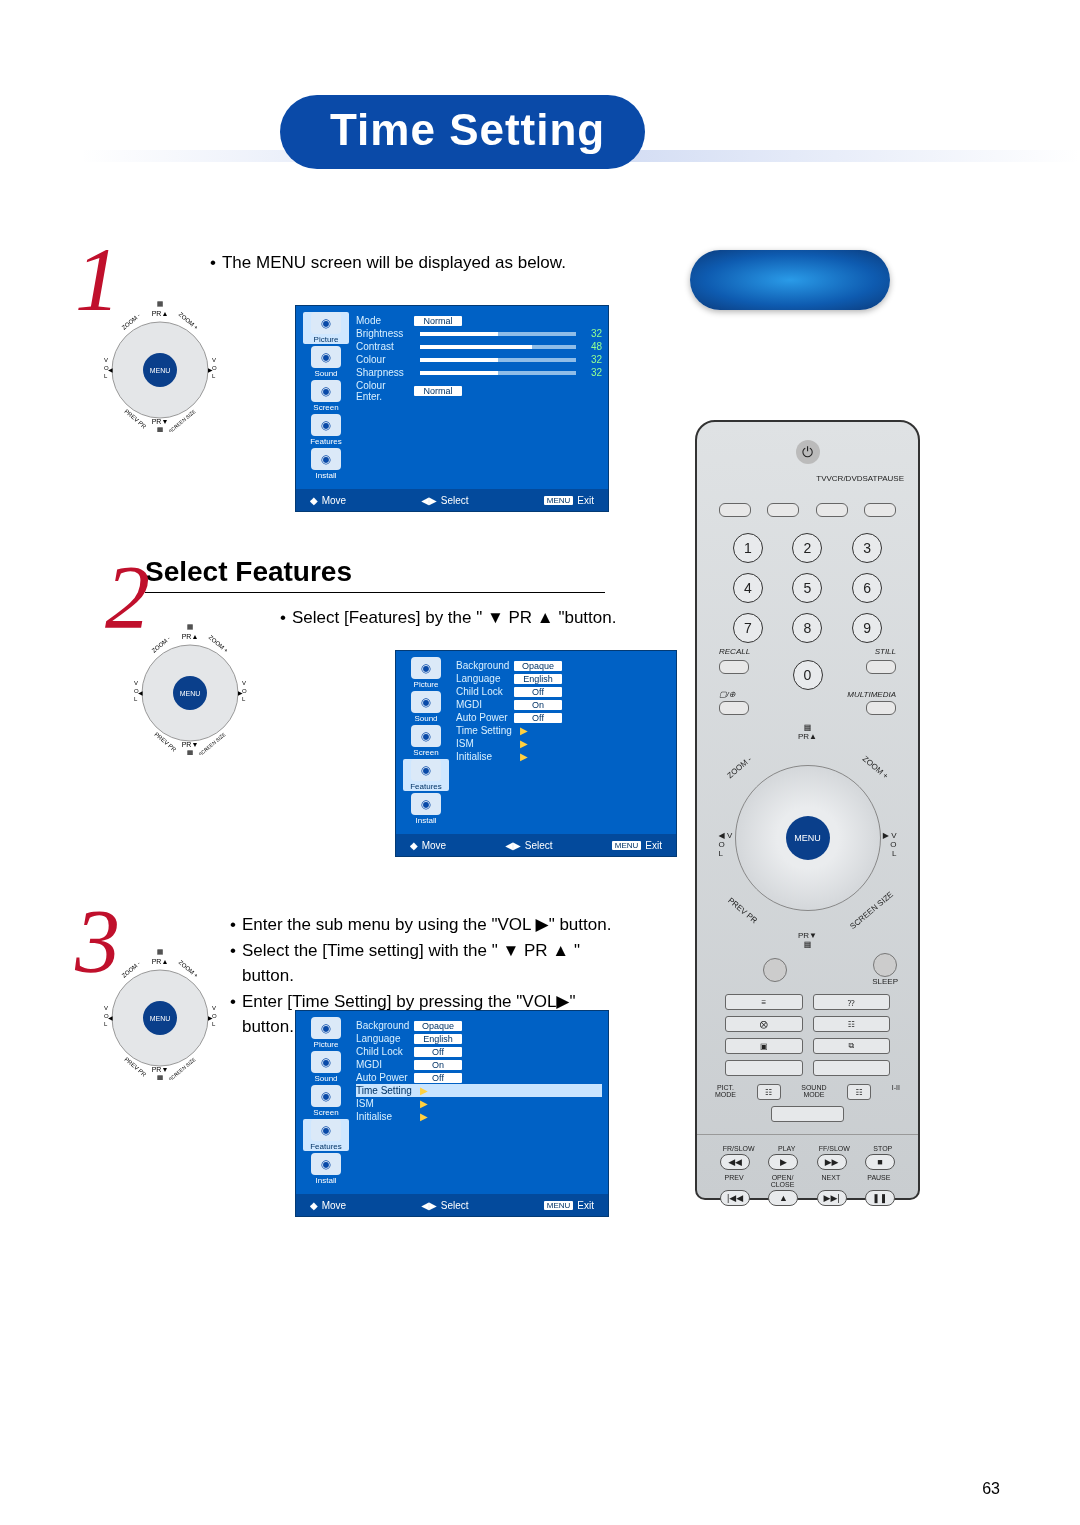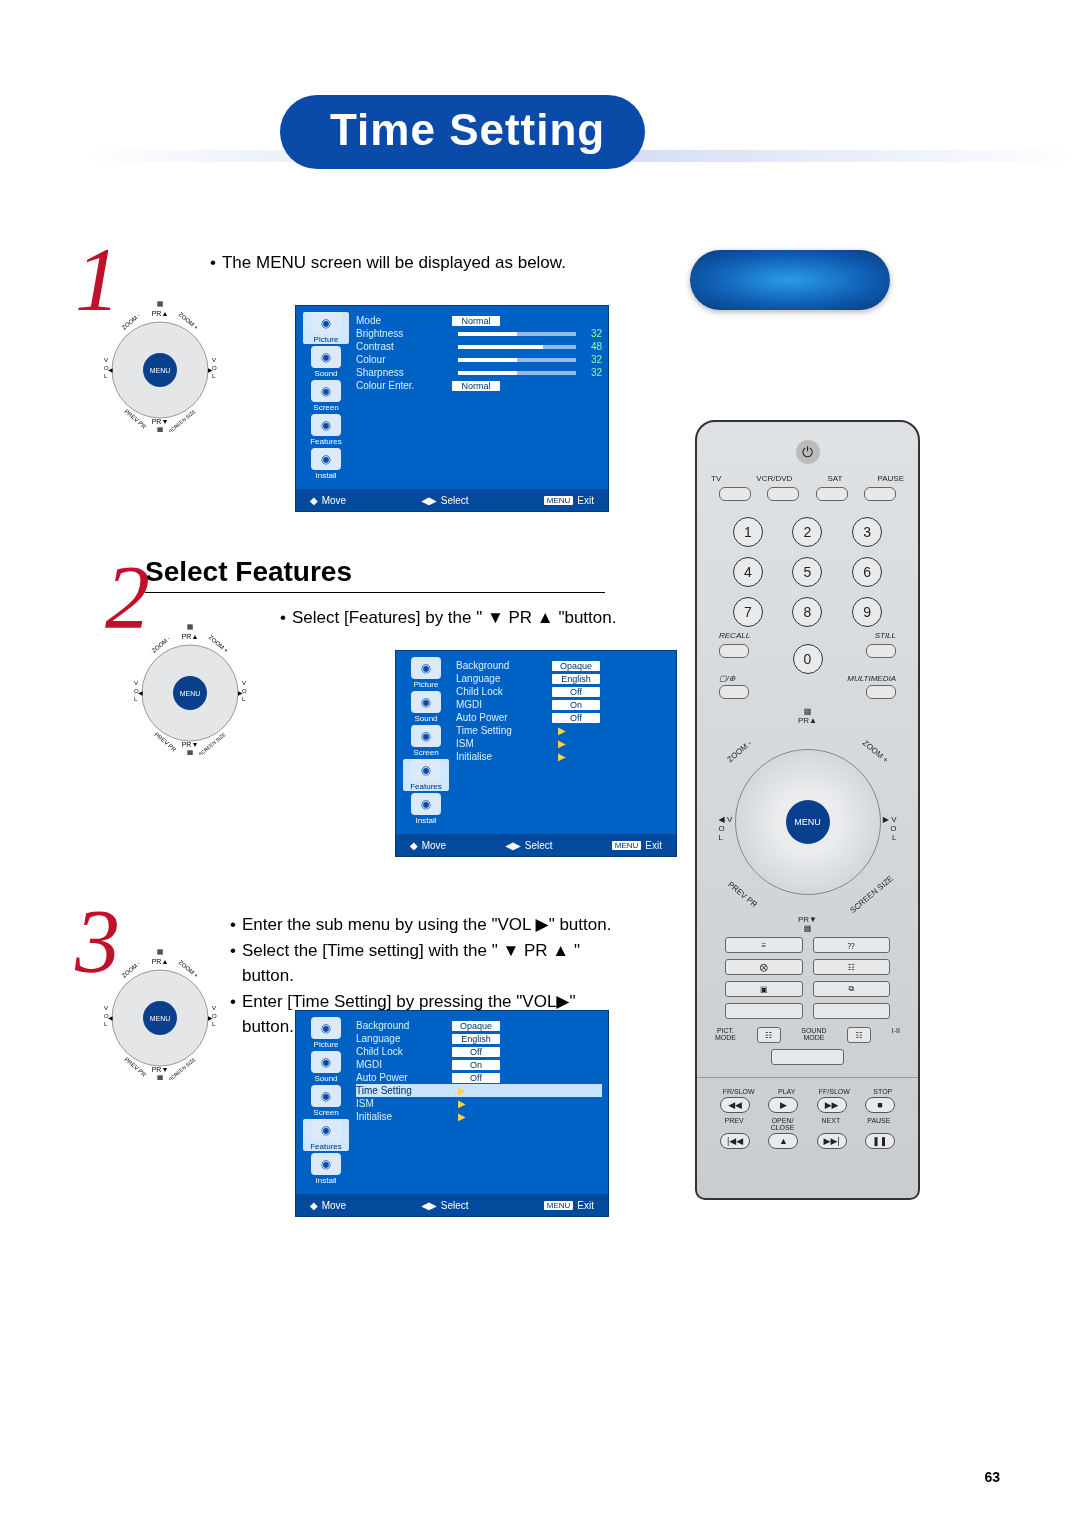--- a/index.html
+++ b/index.html
@@ -118,21 +118,21 @@
   border-radius: 4px;
   margin: 0 auto 1px;
   display:flex;align-items:center;justify-content:center;
   color:#0a4aa8;font-size:12px;
 }
 .os-body {
   position: absolute;
   left: 60px; top: 8px; right: 6px; bottom: 28px;
 }
 .os-row { display:flex; align-items:center; font-size:10px; padding:1px 0; }
-.os-row .lbl { width: 96px; color:#d8f0ff; }
+.os-row .lbl { width: 58px; color:#d8f0ff; }
 .os-row .valbox { background:#fff;color:#036;font-size:9px;padding:0 4px;border-radius:1px;width:40px;text-align:center; }
 .os-row .slider { flex:1; height:4px; background:#8fbde8; position:relative; margin:0 6px; }
 .os-row .slider .fill { position:absolute;left:0;top:0;bottom:0;background:#fff; }
 .os-row .num { width:20px; text-align:right; font-size:10px; color:#92ff92; }
 .os-row.highlight { background:#c8e4ff; color:#036; }
 .os-row.highlight .lbl { color:#036; }
 .os-row .arrowr { color:#ffd040; margin-left:6px; }
 
 .os-footer {
   position:absolute; left:0; right:0; bottom:0; height:22px;
@@ -175,21 +175,21 @@
   font-size: 9px;
   color:#222;
 }
 .remote .pwr {
   width:24px;height:24px;border-radius:50%;
   background:#bbb;margin:0 auto 10px;
   display:flex;align-items:center;justify-content:center;
   font-size:14px;
 }
 .remote .src-row {
-  display:flex; justify-content:space-between; margin-bottom:4px; font-size:8px;
+  display:flex; justify-content:flex-end; margin-bottom:20px; font-size:8px;
 }
 .remote .pill-row { display:flex; justify-content:space-around; margin-bottom:12px; }
 .remote .pill { width:30px;height:12px;border:1px solid #666;border-radius:6px;background:#e8e8e8; }
 
 .remote .numpad {
   display:grid;grid-template-columns:repeat(3,1fr);gap:10px 18px;
   padding: 4px 16px 8px;
 }
 .remote .num-btn {
   width:28px;height:28px;border-radius:50%;border:1.5px solid #333;
@@ -230,21 +230,21 @@
   display:flex; justify-content:space-around; font-size:7px; margin-top:2px;
 }
 .remote .transport {
   display:flex; justify-content:space-around; margin:2px 0 4px;
 }
 .remote .tbtn {
   width:28px;height:14px;border:1px solid #555;border-radius:8px;background:#e8eaec;
   font-size:9px;display:flex;align-items:center;justify-content:center;
 }
 
-.page-num { position:absolute; right:80px; bottom:40px; font-size:14px;font-weight:bold; }
+.page-num { position:absolute; right:80px; bottom:27px; font-size:16px; }
 </style>
 </head>
 <body>
 
 <div class="page">
 
   <div class="title-outer"></div>
   <div class="title-banner">
     <div class="title-bar"></div>
     <div class="title-pill">Time Setting</div>
@@ -569,20 +569,28 @@
       <div class="center">MENU</div>
       <span class="dp-lbl" style="left:2px;top:10px;transform:rotate(-40deg)">ZOOM -</span>
       <span class="dp-lbl" style="right:2px;top:10px;transform:rotate(40deg)">ZOOM +</span>
       <span class="dp-lbl" style="left:-4px;top:78px">◀ V<br>O<br>L</span>
       <span class="dp-lbl" style="right:-4px;top:78px;text-align:right">▶ V<br>O<br>L</span>
       <span class="dp-lbl" style="left:2px;bottom:8px;transform:rotate(40deg)">PREV PR</span>
       <span class="dp-lbl" style="right:-6px;bottom:8px;transform:rotate(-40deg)">SCREEN SIZE</span>
     </div>
     <div style="text-align:center;font-size:8px;"><span>PR▼</span><br>▦</div>
 
+    <div style="display:flex;justify-content:space-between;padding:4px 6px;align-items:center;">
+      <div class="round-sm"></div>
+      <div style="width:40px"></div>
+      <div style="text-align:center">
+          <div class="round-sm"></div>
+          <div style="font-size:8px">SLEEP</div>
+        </div>
+    </div>
 
     <div class="btn-grid">
       <div class="rect-btn">≡</div>
       <div class="rect-btn">⁇</div>
       <div class="rect-btn">⨂</div>
       <div class="rect-btn">☷</div>
       <div class="rect-btn">▣</div>
       <div class="rect-btn">⧉</div>
       <div class="rect-btn"></div>
       <div class="rect-btn"></div>

